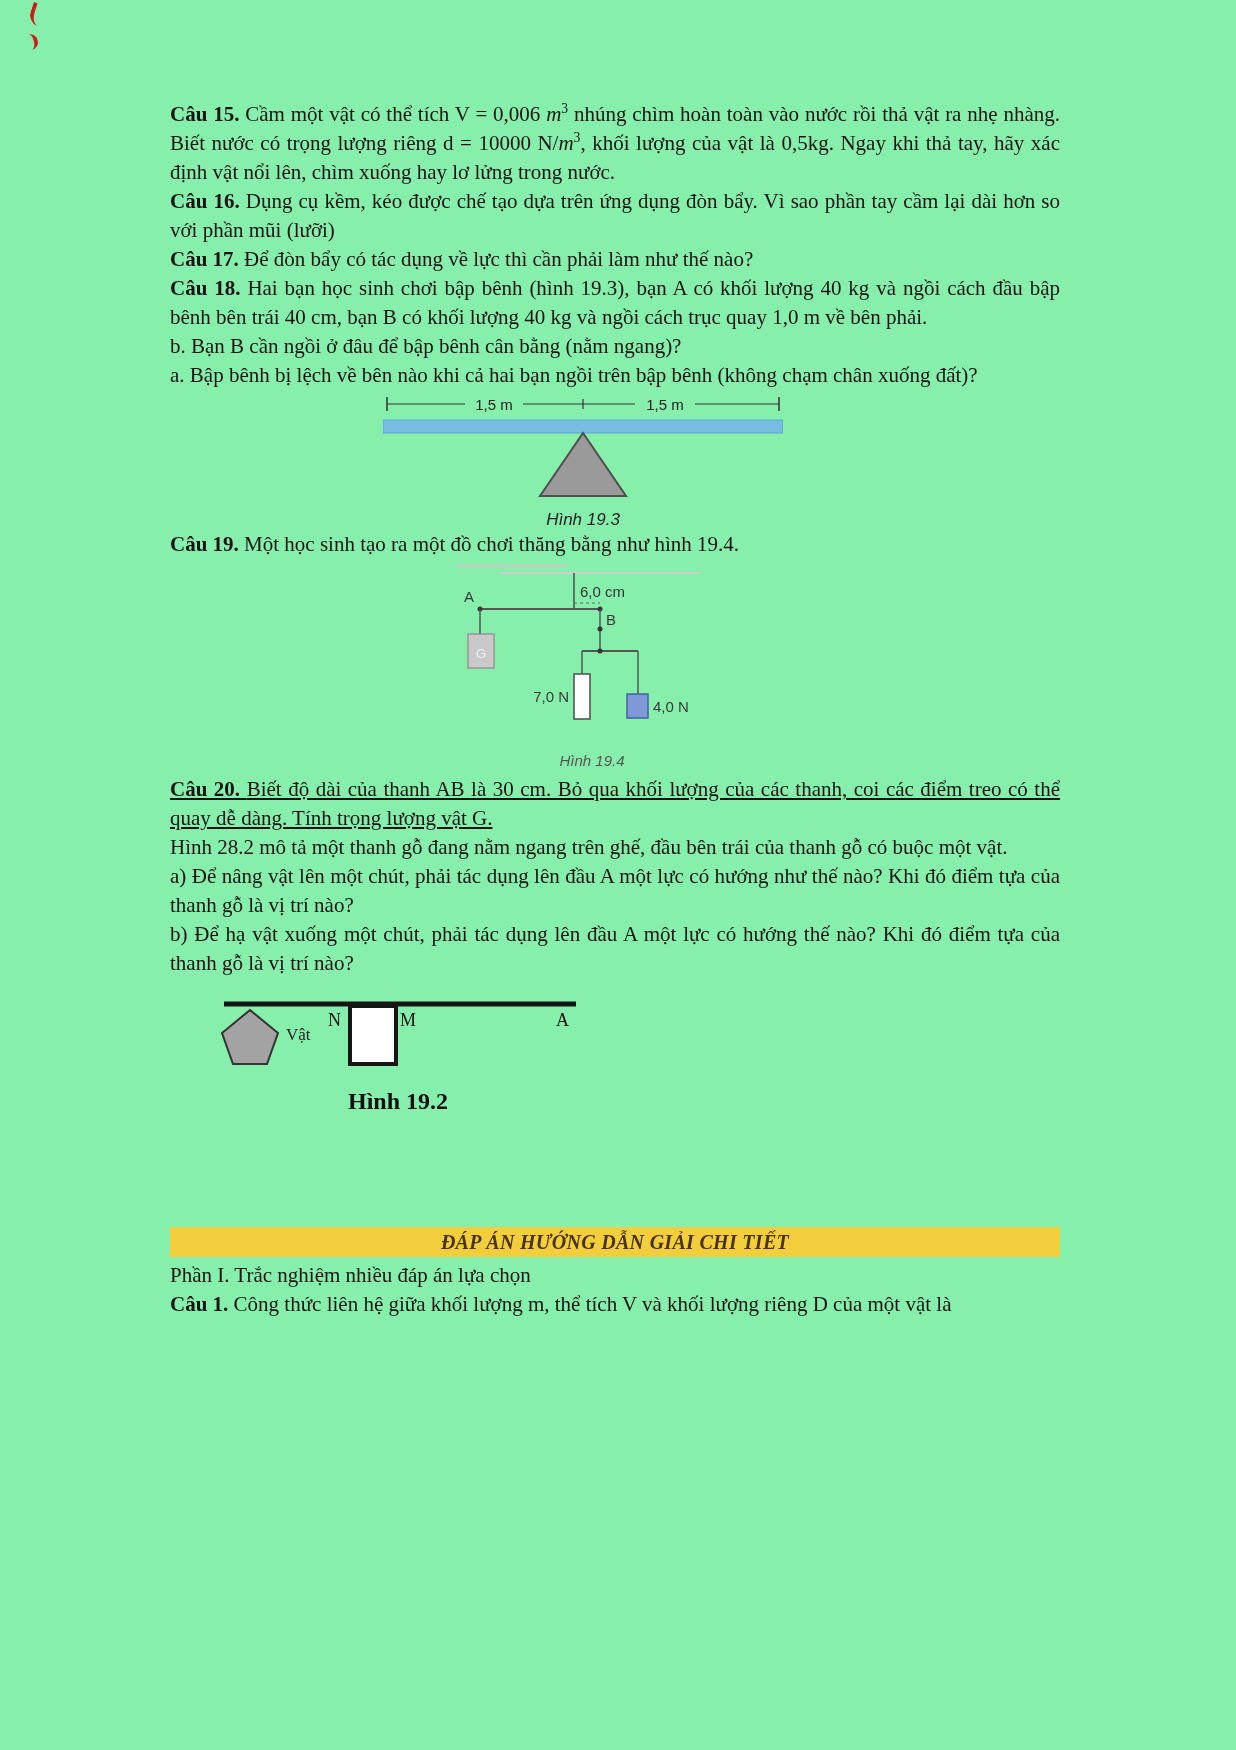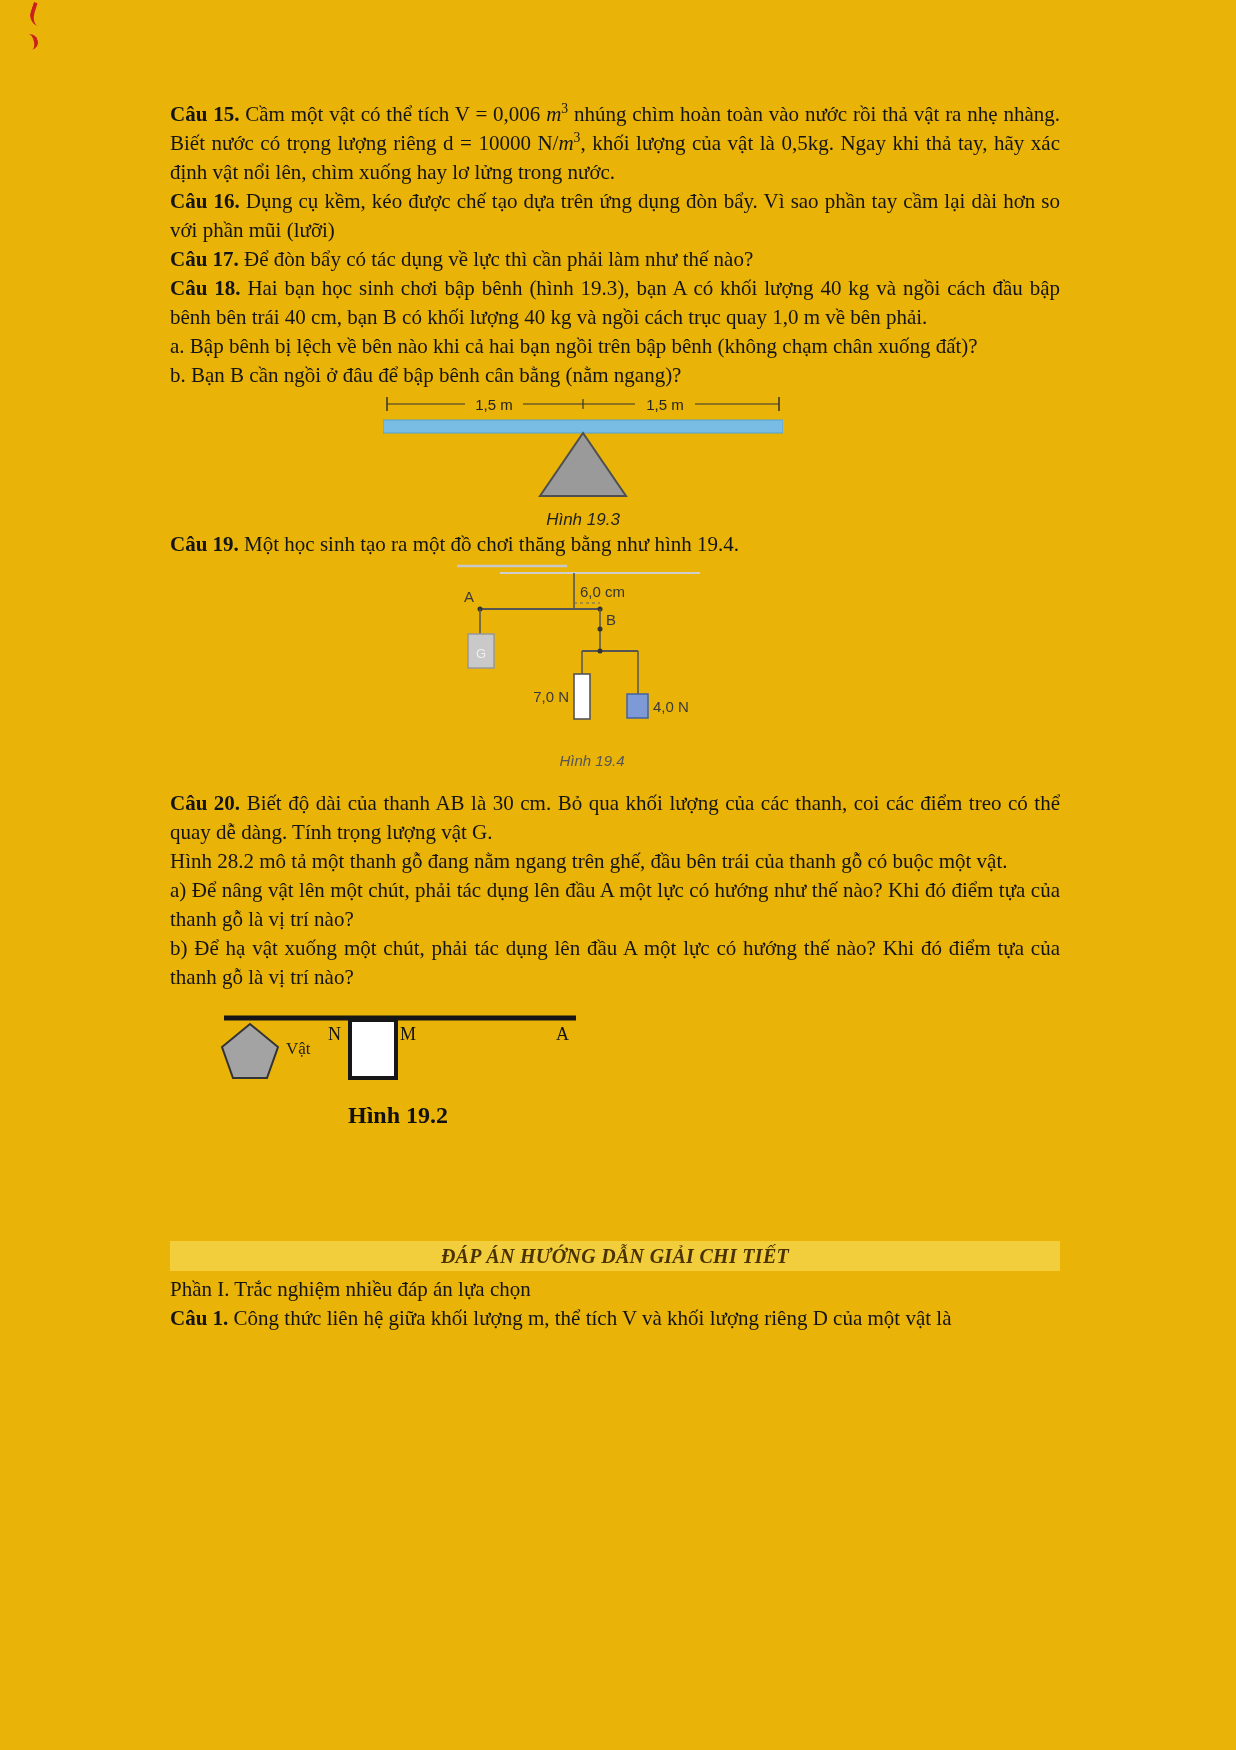--- a/index.html
+++ b/index.html
@@ -1,19 +1,19 @@
 <!DOCTYPE html>
 <html><head>
 <meta charset="utf-8">
 <style>
   html,body{margin:0;padding:0;background:#ffffff;}
   .page{
     position:relative;
     width:1236px;height:1750px;
-    background:#eab308;
+    background:#86efac;
     font-family:"Liberation Serif",serif;
     color:#141414;
     overflow:hidden;
   }
   .content{
     position:absolute;left:170px;top:0;width:890px;
     padding-top:100px;
   }
   .para{
     margin:0;
@@ -84,22 +84,22 @@
 
   <div class="content">
 
     <p class="para"><b class="qlabel">Câu 15.</b> <span>Cầm một vật có thể tích V = 0,006 </span><i class="var">m</i><sup>3</sup><span> nhúng chìm hoàn toàn vào nước rồi thả vật ra nhẹ nhàng. Biết nước có trọng lượng riêng d = 10000 N/</span><i class="var">m</i><sup>3</sup><span>, khối lượng của vật là 0,5kg. Ngay khi thả tay, hãy xác định vật nổi lên, chìm xuống hay lơ lửng trong nước.</span></p>
 
     <p class="para"><b class="qlabel">Câu 16.</b> <span>Dụng cụ kềm, kéo được chế tạo dựa trên ứng dụng đòn bẩy. Vì sao phần tay cầm lại dài hơn so với phần mũi (lưỡi)</span></p>
 
     <p class="para"><b class="qlabel">Câu 17.</b> <span>Để đòn bẩy có tác dụng về lực thì cần phải làm như thế nào?</span></p>
 
     <p class="para"><b class="qlabel">Câu 18.</b> <span>Hai bạn học sinh chơi bập bênh (hình 19.3), bạn A có khối lượng 40 kg và ngồi cách đầu bập bênh bên trái 40 cm, bạn B có khối lượng 40 kg và ngồi cách trục quay 1,0 m về bên phải.</span></p>
+    <p class="para"><span>b. Bạn B cần ngồi ở đâu để bập bênh cân bằng (nằm ngang)?</span></p>
     <p class="para"><span>a. Bập bênh bị lệch về bên nào khi cả hai bạn ngồi trên bập bênh (không chạm chân xuống đất)?</span></p>
-    <p class="para"><span>b. Bạn B cần ngồi ở đâu để bập bênh cân bằng (nằm ngang)?</span></p>
 
     <div class="fig193-wrap">
       <svg width="400" height="110" viewBox="0 0 400 110">
         <g stroke="#333">
           <line x1="4" y1="3" x2="4" y2="17" stroke-width="1.5"></line>
           <line x1="396" y1="3" x2="396" y2="17" stroke-width="1.5"></line>
           <line x1="200" y1="5" x2="200" y2="15" stroke-width="1.2"></line>
           <line x1="4" y1="10" x2="82" y2="10" stroke-width="1.2"></line>
           <line x1="140" y1="10" x2="252" y2="10" stroke-width="1.2"></line>
           <line x1="312" y1="10" x2="396" y2="10" stroke-width="1.2"></line>
@@ -138,21 +138,21 @@
         <line x1="140" y1="90" x2="140" y2="113" stroke="#555" stroke-width="1.5"></line>
         <rect x="132" y="113" width="16" height="45" fill="#ffffff" stroke="#555" stroke-width="1.6"></rect>
         <text class="svg-sans" x="127" y="141" text-anchor="end" font-size="15" fill="#3a3a3a">7,0 N</text>
         <line x1="196" y1="90" x2="196" y2="133" stroke="#555" stroke-width="1.5"></line>
         <rect x="185" y="133" width="21" height="24" fill="#7E9AD6" stroke="#45619d" stroke-width="1.5"></rect>
         <text class="svg-sans" x="211" y="151" font-size="15" fill="#3a3a3a">4,0 N</text>
       </svg>
       <div class="fig194-caption">Hình 19.4</div>
     </div>
 
-    <p class="para" style="margin-top:20px;"><b class="qlabel">Câu 20.</b> <span>Biết độ dài của thanh AB là 30 cm. Bỏ qua khối lượng của các thanh, coi các điểm treo có thể quay dễ dàng. Tính trọng lượng vật G.</span></p>
+    <p class="para" style="margin-top:6px;text-decoration:underline;"><b class="qlabel">Câu 20.</b> <span>Biết độ dài của thanh AB là 30 cm. Bỏ qua khối lượng của các thanh, coi các điểm treo có thể quay dễ dàng. Tính trọng lượng vật G.</span></p>
     <p class="para"><span>Hình 28.2 mô tả một thanh gỗ đang nằm ngang trên ghế, đầu bên trái của thanh gỗ có buộc một vật.</span></p>
     <p class="para"><span>a) Để nâng vật lên một chút, phải tác dụng lên đầu A một lực có hướng như thế nào? Khi đó điểm tựa của thanh gỗ là vị trí nào?</span></p>
     <p class="para"><span>b) Để hạ vật xuống một chút, phải tác dụng lên đầu A một lực có hướng thế nào? Khi đó điểm tựa của thanh gỗ là vị trí nào?</span></p>
 
     <div class="fig192-wrap">
       <svg width="400" height="86" viewBox="0 0 400 86">
         <rect x="152" y="18" width="46" height="58" fill="#ffffff" stroke="#161616" stroke-width="4"></rect>
         <line x1="26" y1="16" x2="378" y2="16" stroke="#161616" stroke-width="5"></line>
         <polygon points="52,22 80,45 69,76 35,76 24,45" fill="#a3a3a3" stroke="#333" stroke-width="2"></polygon>
         <text class="svg-serif" x="88" y="52" font-size="17" fill="#222">Vật</text>

